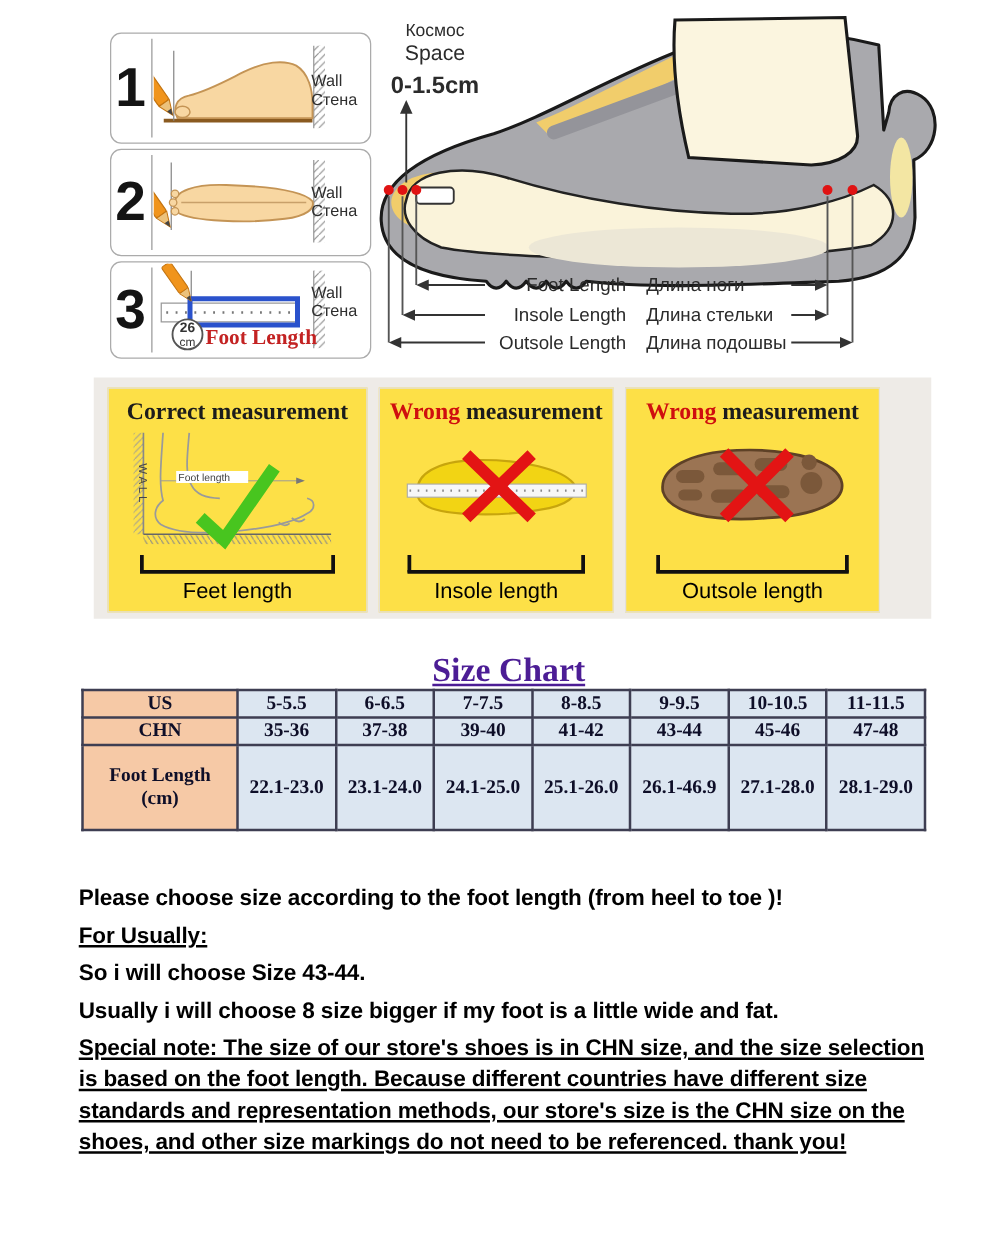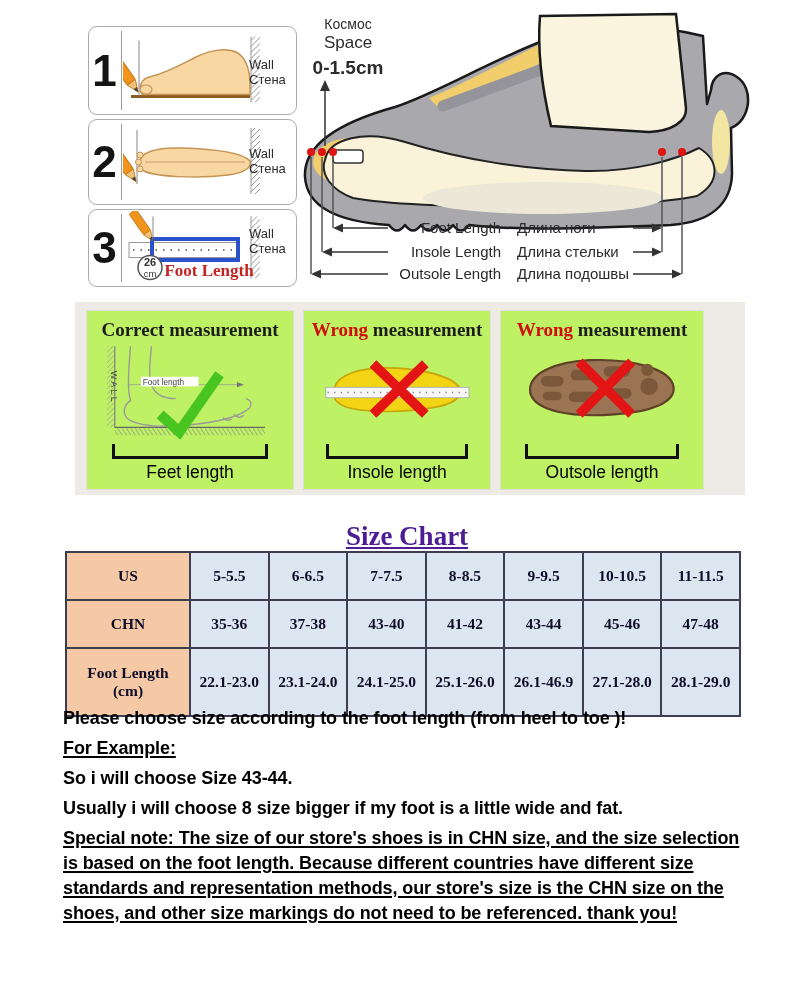--- a/index.html
+++ b/index.html
@@ -20,21 +20,21 @@
   #step1 .wall-label{top:30px;} #step2 .wall-label{top:26px;} #step3 .wall-label{top:16px;}
   .wall-label span{display:block;}
 
   
   .shoe-diagram{position:absolute;left:293px;top:10px;width:497px;height:290px;}
   .dim-label{font-size:15px;fill:#2b2b2b;}
   .space-label{fill:#2b2b2b;}
 
   
   .strip{position:absolute;left:75px;top:302px;width:670px;height:193px;background:#eeebe7;}
-  .mbox{position:absolute;top:8px;height:178px;background:#bef264;border:1px solid #e2dfdb;
+  .mbox{position:absolute;top:8px;height:178px;background:#fde047;border:1px solid #e2dfdb;
         display:flex;flex-direction:column;align-items:center;}
   #mbox1{left:11px;width:206px;}
   #mbox2{left:228px;width:186px;}
   #mbox3{left:425px;width:202px;}
   .mbox-title{margin:8px 0 0;font-family:"Liberation Serif",serif;font-weight:bold;
               font-size:19px;color:#1c1c1c;white-space:nowrap;}
   .red{color:#cf0f0f;}
   .mbox-art{flex:1 1 auto;width:94%;min-height:0;}
   .bracket{width:76%;height:12px;border-bottom:3px solid #101010;position:relative;flex:none;}
   .bracket::before,.bracket::after{content:"";position:absolute;bottom:-2px;width:3px;height:14px;background:#101010;}
@@ -44,21 +44,21 @@
   
   .size-title{position:absolute;top:509px;left:0;width:100%;text-align:center;margin:12px;
               font-family:"Liberation Serif",serif;font-size:27px;font-weight:bold;
               text-decoration:underline;color:#4c1d95;}
   table.size{position:absolute;left:65px;top:551px;width:676px;border-collapse:collapse;
              table-layout:fixed;font-family:"Liberation Serif",serif;font-weight:bold;
              font-size:15.5px;color:#0e0e28;}
   table.size th,table.size td{border:2px solid #3e3e52;text-align:center;vertical-align:middle;padding:0;}
   table.size th{background:#f6c9a6;width:122px;}
   table.size td{background:#dce6f1;}
-  tr.r1,tr.r2{height:48px;} tr.r3{height:68px;}
+  tr.r1,tr.r2{height:22px;} tr.r3{height:68px;}
   .th-sub{display:block;}
 
   
   .notes{position:absolute;left:63px;top:706px;width:679px;color:#000;}
   .notes p{margin:0 0 5px;font-size:18px;font-weight:bold;line-height:25px;letter-spacing:-0.1px;}
   .u{text-decoration:underline;text-decoration-thickness:2px;text-underline-offset:2px;}
 </style>
 </head>
 <body>
 
@@ -294,21 +294,21 @@
       <td>7-7.5</td>
       <td>8-8.5</td>
       <td>9-9.5</td>
       <td>10-10.5</td>
       <td>11-11.5</td>
     </tr>
     <tr class="r2">
       <th>CHN</th>
       <td>35-36</td>
       <td>37-38</td>
-      <td>43-40</td>
+      <td>39-40</td>
       <td>41-42</td>
       <td>43-44</td>
       <td>45-46</td>
       <td>47-48</td>
     </tr>
     <tr class="r3">
       <th>
             <span class="th-sub">Foot Length</span>
             <span class="th-sub">(cm)</span>
           </th>
@@ -318,19 +318,19 @@
       <td>25.1-26.0</td>
       <td>26.1-46.9</td>
       <td>27.1-28.0</td>
       <td>28.1-29.0</td>
     </tr>
   </tbody>
     </table>
 
   <div class="notes">
     <p>Please choose size according to the foot length (from heel to toe )!</p>
-    <p class="u">For Example:</p>
+    <p class="u">For Usually:</p>
     <p>So i will choose Size 43-44.</p>
     <p>Usually i will choose 8 size bigger if my foot is a little wide and fat.</p>
     <p class="u">Special note: The size of our store's shoes is in CHN size, and the size selection is based on the foot length. Because different countries have different size standards and representation methods, our store's size is the CHN size on the shoes, and other size markings do not need to be referenced. thank you!</p>
   </div>
 
 </div>
 
 </body></html>

